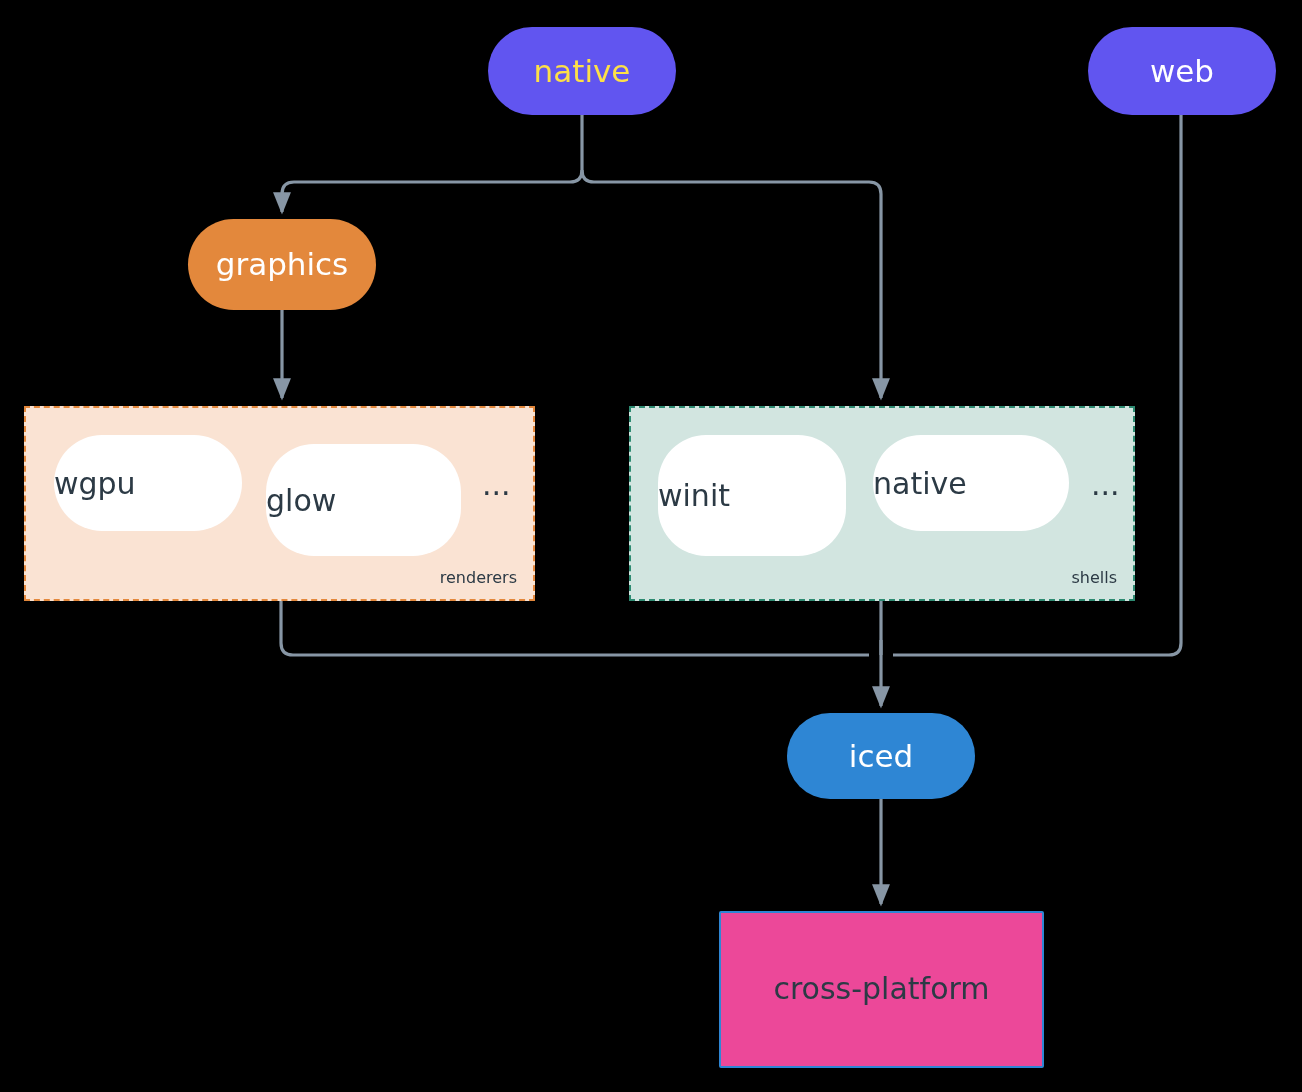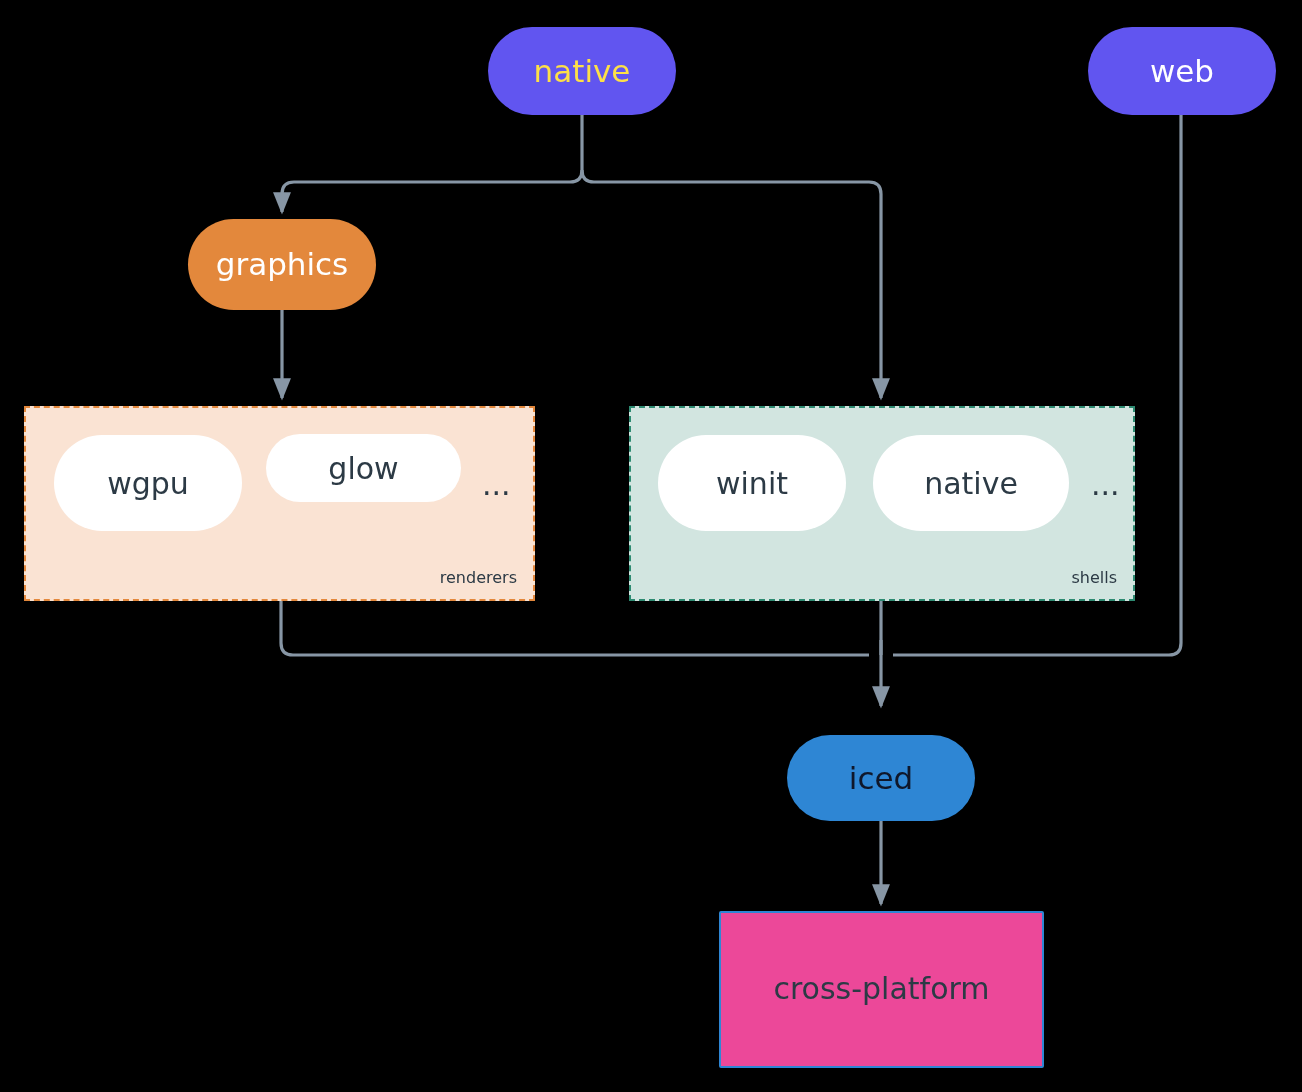--- a/index.html
+++ b/index.html
@@ -68,23 +68,22 @@
     color: #FFFFFF;
     font-size: 31px;
   }
   .pill-iced {
     left: 787px;
     top: 713px;
     width: 188px;
     height: 86px;
     border-radius: 43px;
     background: #2E86D4;
-    color: #0f172a;
-    font-size: 31px;
-    margin-top: 22px;
+    color: #ffffff;
+    font-size: 31px;
   }
 
   
   .cluster {
     position: absolute;
     box-sizing: border-box;
   }
   .cluster-label {
     position: absolute;
     right: 16px;
@@ -108,41 +107,40 @@
     height: 195px;
     background: #D2E5E0;
     border: 2px dashed #2E8B72;
   }
 
   .leaf-pill {
     position: absolute;
     box-sizing: border-box;
     display: flex;
     align-items: center;
-    justify-content: center;
     background: #FFFFFF;
     color: #2C3A45;
     border-radius: 48px;
     font-size: 30px;
     white-space: nowrap;
   }
   .ellipsis {
     position: absolute;
     color: #2C3A45;
     font-size: 30px;
     line-height: 1;
   }
 
   
   .leaf-wgpu  { left: 28px;  top: 27px;  width: 188px; height: 96px; }
-  .leaf-glow  { left: 240px; top: 26px;  width: 195px; height: 68px; }
+  .leaf-glow  { left: 240px; top: 36px;  width: 195px; height: 112px; }
   .dots-renderers { left: 456px; top: 62px; }
 
   
-  .leaf-winit  { left: 27px;  top: 27px;  width: 188px; height: 96px; }
+  .leaf-winit  { left: 27px;  top: 27px;  width: 188px; height: 121px; }
   .leaf-glutin { left: 242px; top: 27px;  width: 196px; height: 96px; }
   .dots-shells { left: 460px; top: 62px; }
 
   
   .box-app {
     position: absolute;
     box-sizing: border-box;
     left: 719px;
     top: 911px;
     width: 325px;

